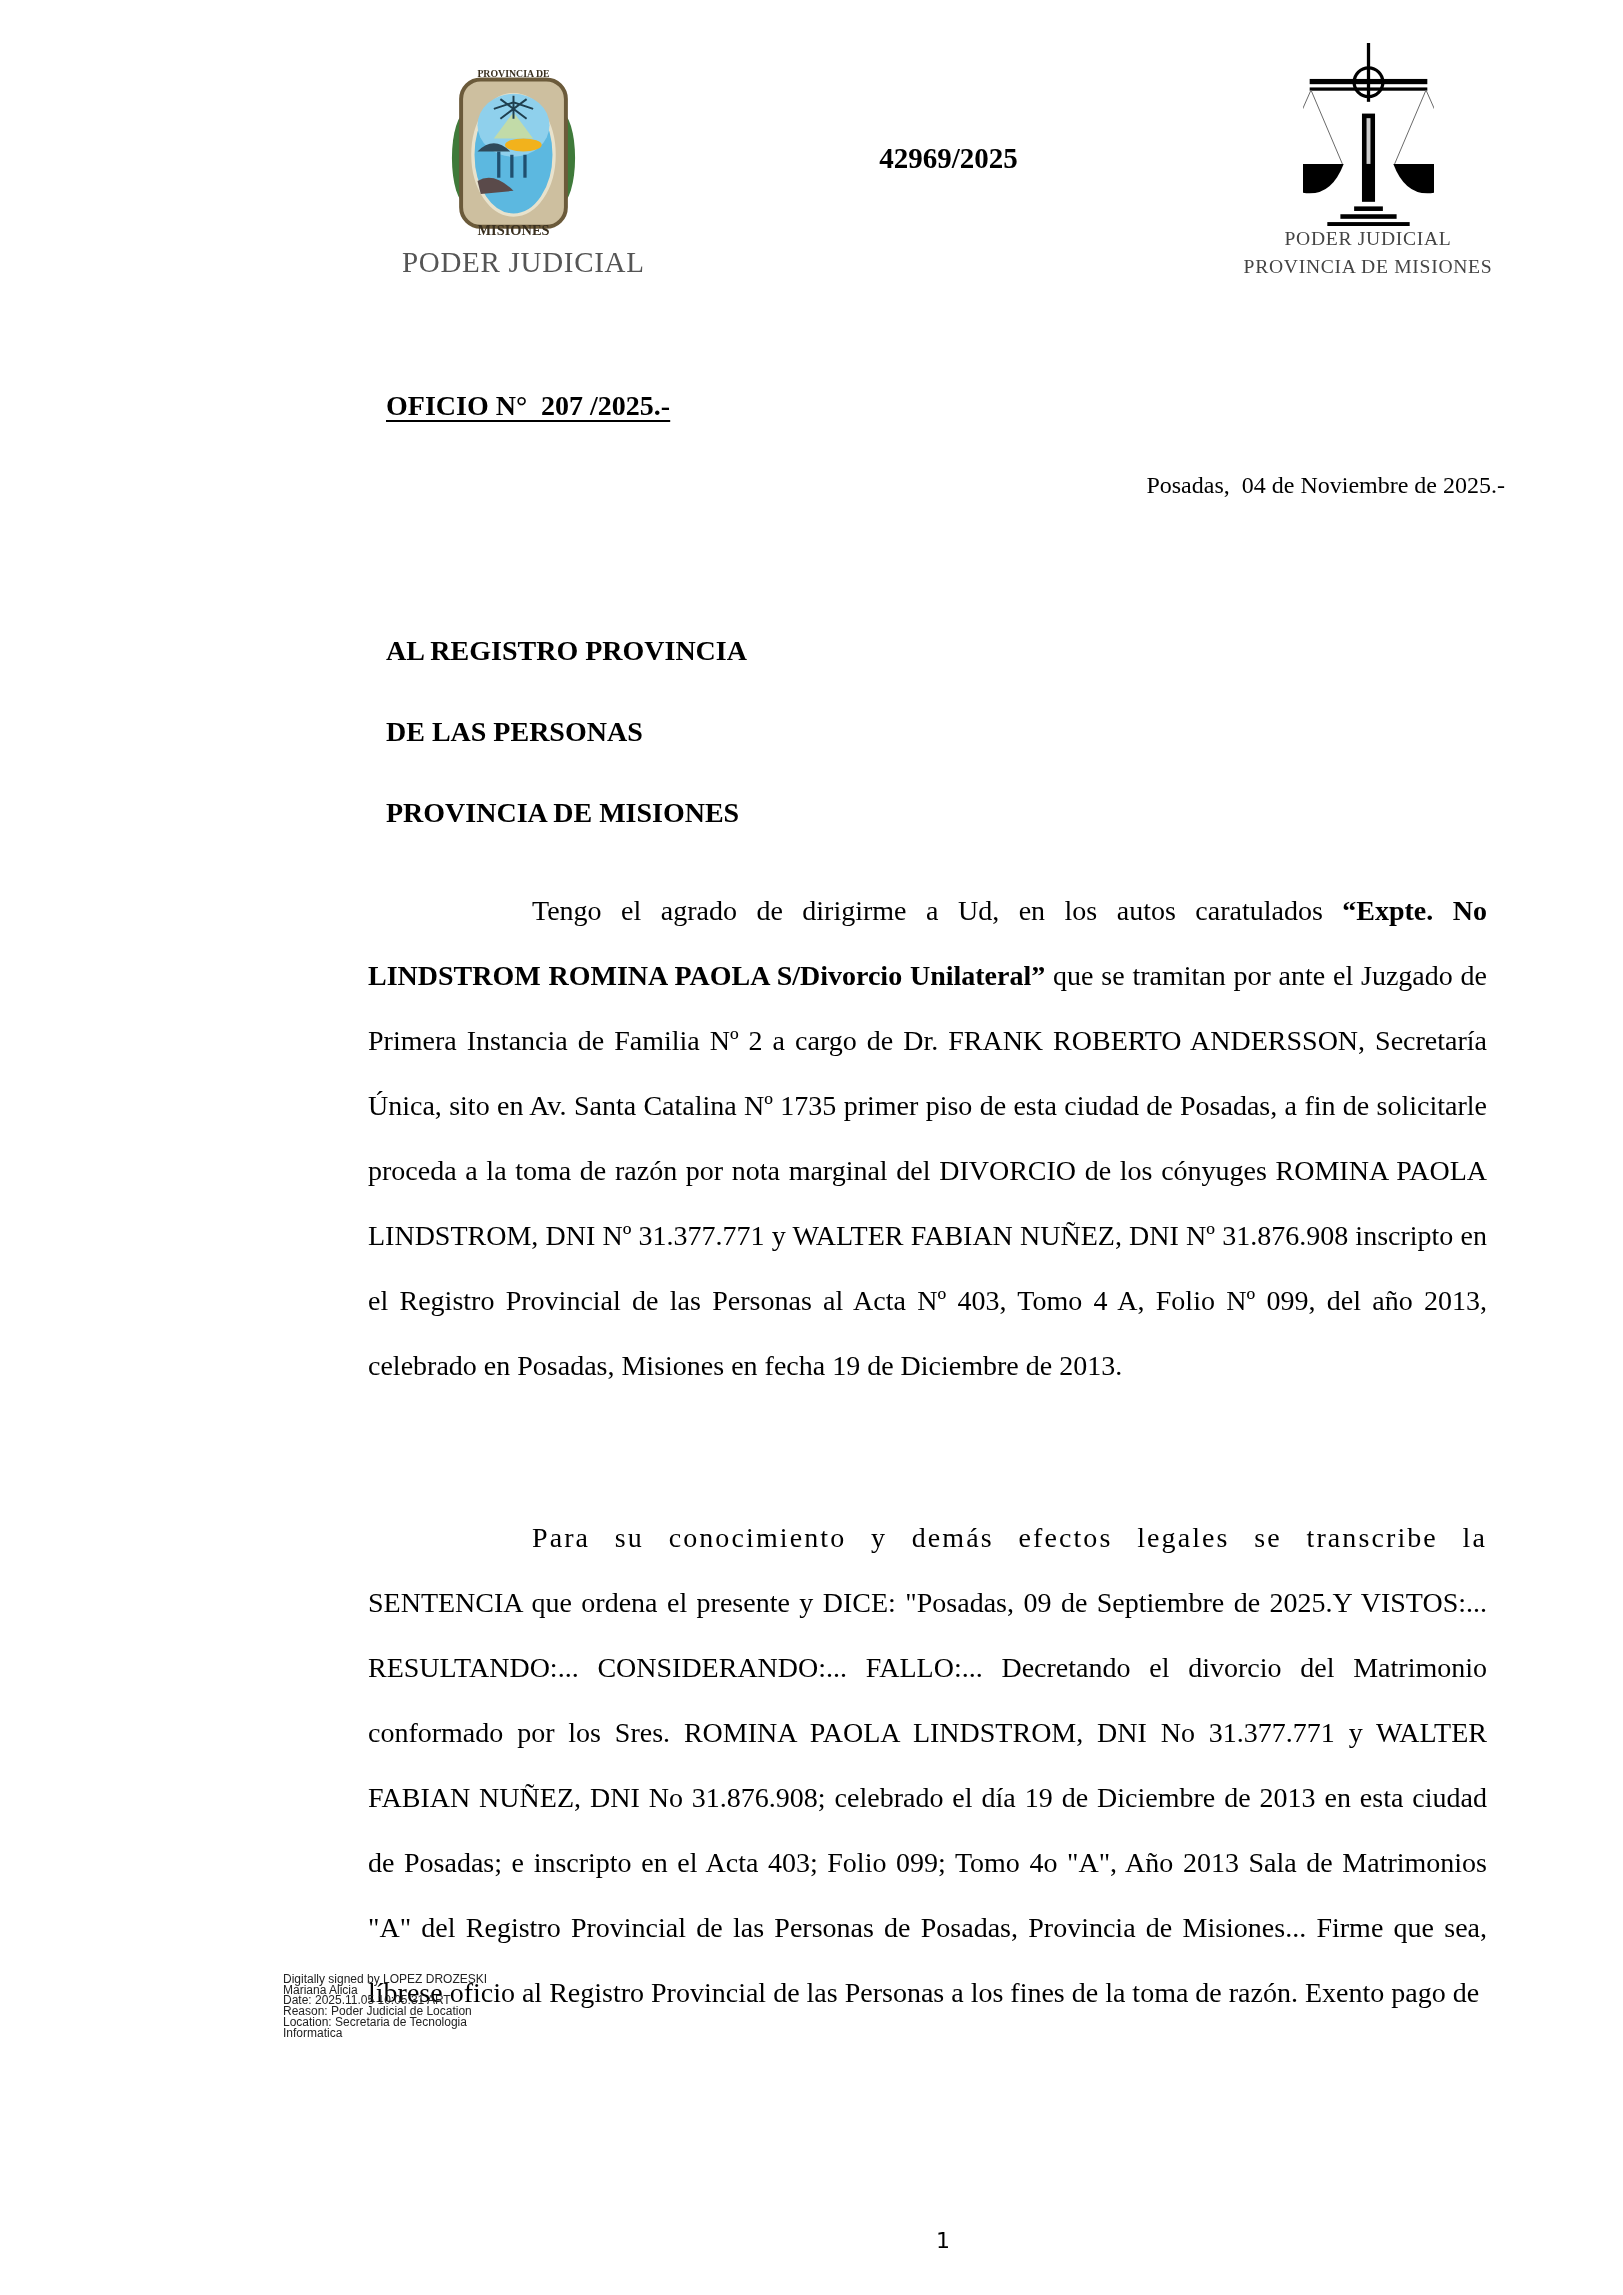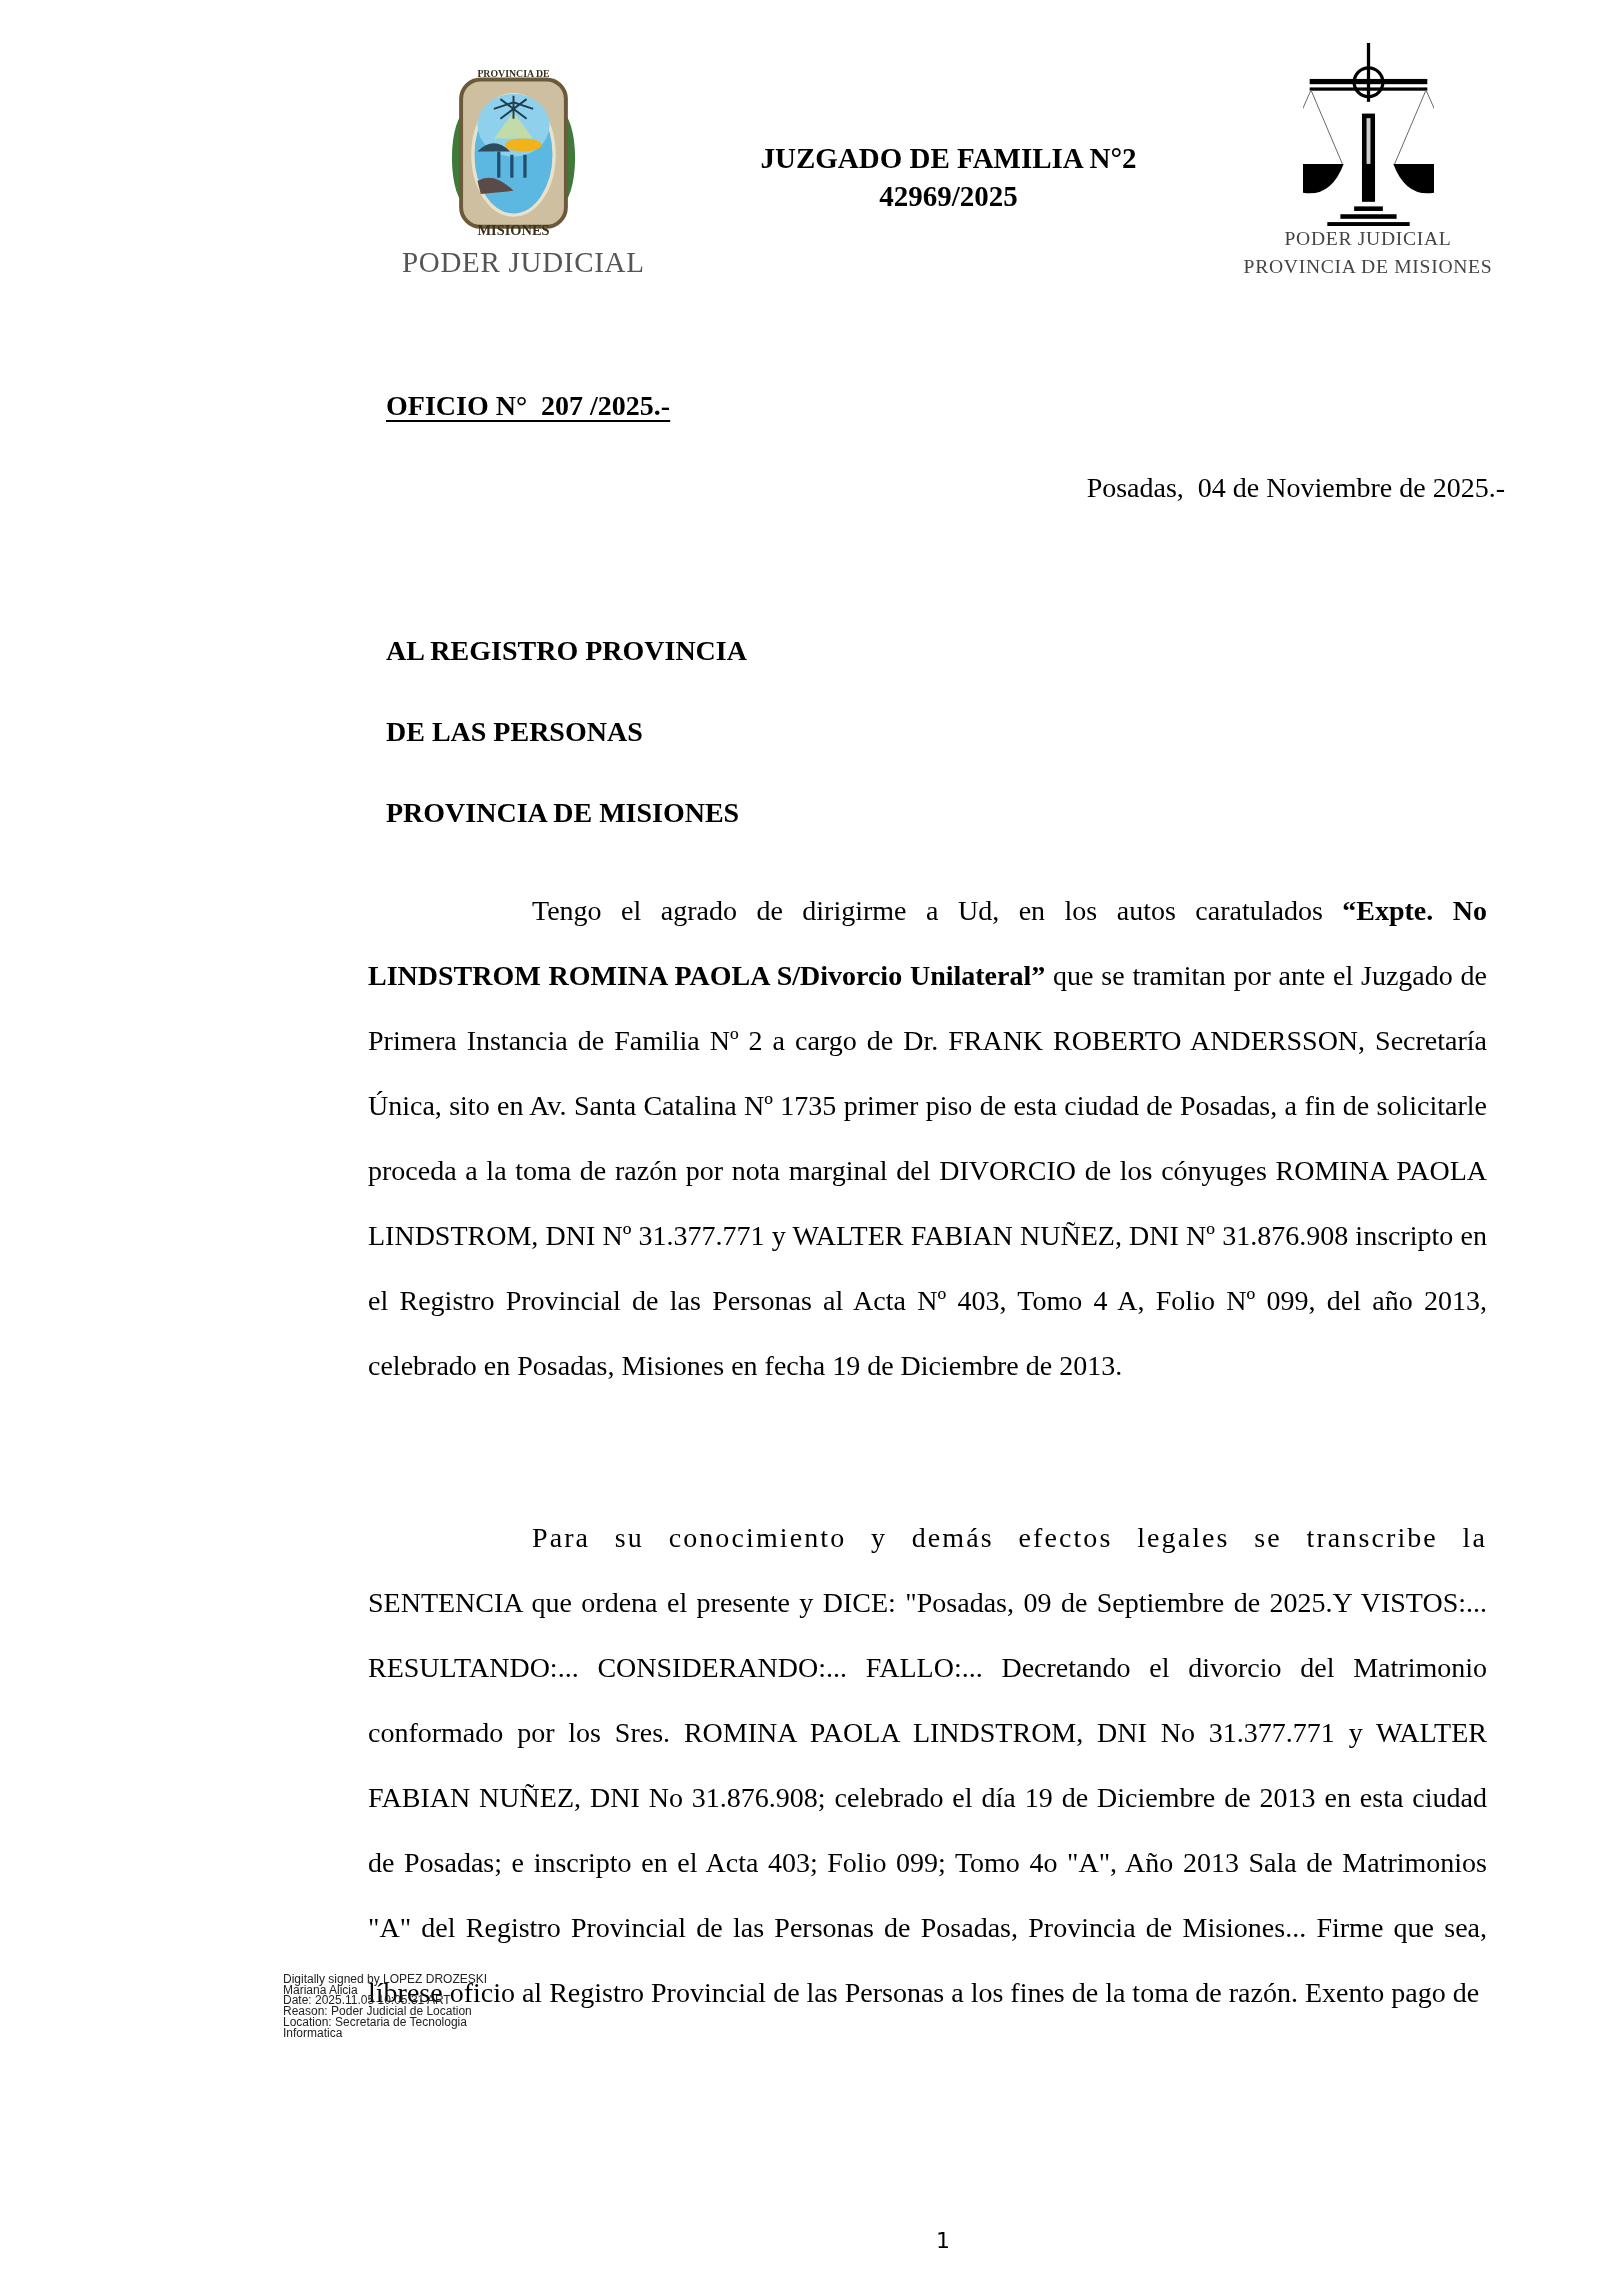--- a/index.html
+++ b/index.html
@@ -15,21 +15,21 @@
   #header-center { left: 654px; top: 139px; width: 589px; text-align: center; font-weight: bold; font-size: 29px; line-height: 38px; }
 
   
   #logo-right { left: 1224px; top: 43px; width: 288px; height: 249px; }
   #logo-right svg { position: absolute; left: 79px; top: 0; }
   #logo-right .cap1 { position: absolute; left: 0; top: 185px; width: 288px; text-align: center; font-size: 19.6px; color: #444; letter-spacing: 0.7px; padding-left: 0; }
   #logo-right .cap2 { position: absolute; left: 0; top: 213px; width: 288px; text-align: center; font-size: 19.6px; color: #444; letter-spacing: 0.7px; }
 
   
   #oficio { left: 386px; top: 390px; font-weight: bold; font-size: 28px; text-decoration: underline; text-decoration-thickness: 2px; text-underline-offset: 5.2px; white-space: pre; }
-  #date-line { right: 118px; top: 472px; font-size: 28px; white-space: pre; }
+  #date-line { right: 118px; top: 472px; font-size: 24px; white-space: pre; }
 
   
   .addressee { left: 386px; font-weight: bold; font-size: 28px; }
   #addr1 { top: 635px; }
   #addr2 { top: 716px; }
   #addr3 { top: 797px; }
 
   
   .para { left: 368px; width: 1119px; font-size: 28px; line-height: 65px; text-align: justify; text-indent: 164px; }
   #para1 { top: 878px; }
@@ -68,21 +68,20 @@
 
     <path d="M70 70 L100 60 L130 70 M100 50 L100 85 M80 85 L120 55 M80 55 L120 85" stroke="#1f3f4f" stroke-width="3" fill="none"></path>
 
     <text x="100" y="22" font-family="Liberation Serif, serif" font-size="15" text-anchor="middle" fill="#3a3020" font-weight="bold">PROVINCIA DE</text>
     <text x="100" y="262" font-family="Liberation Serif, serif" font-size="22" text-anchor="middle" fill="#3a3020" font-weight="bold">MISIONES</text>
   </svg>
   <div class="logo-caption">PODER JUDICIAL</div>
 </div>
 
 <div id="header-center" class="abs">
-  <div>JUZGADO DE FAMILIA N°2</div>
   <div>42969/2025</div>
 </div>
 
 <div id="logo-right" class="abs">
   <svg viewBox="0 0 200 280" width="131" height="183">
     <line x1="100" y1="0" x2="100" y2="90" stroke="#000" stroke-width="5"></line>
     <circle cx="100" cy="60" r="22" fill="none" stroke="#000" stroke-width="5"></circle>
     <rect x="10" y="55" width="180" height="8" fill="#000"></rect>
     <rect x="10" y="68" width="180" height="5" fill="#000"></rect>
     <line x1="12" y1="72" x2="-38" y2="185" stroke="#666" stroke-width="1.5"></line>

